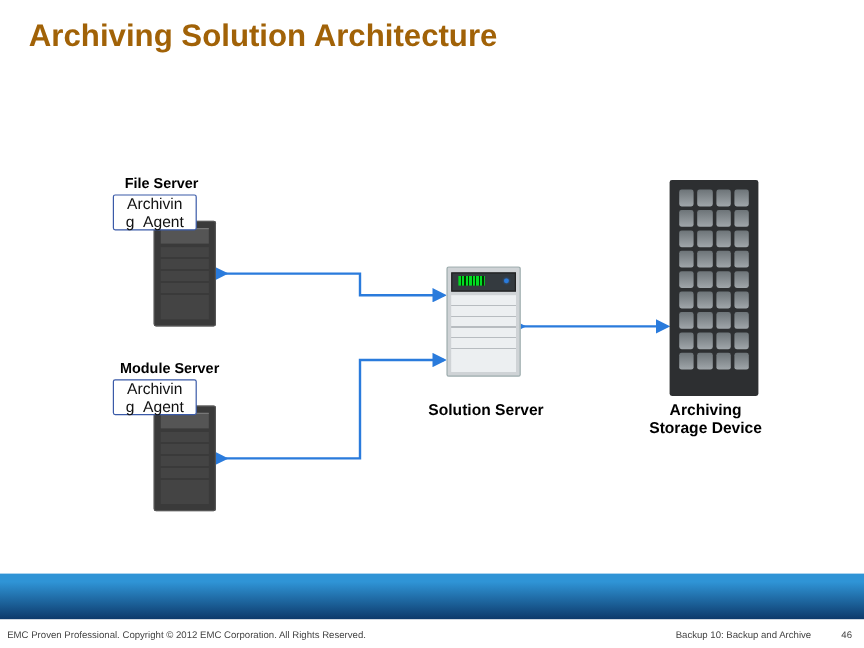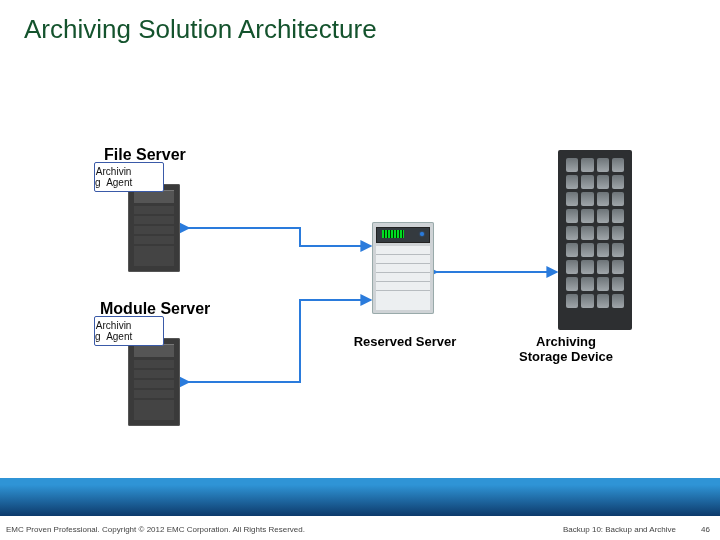--- a/index.html
+++ b/index.html
@@ -1,25 +1,25 @@
 <!DOCTYPE html>
 <html><head>
 <meta charset="utf-8">
 <style>
   html,body{margin:0;padding:0;width:720px;height:540px;font-family:Arial,Helvetica,sans-serif;background:#fff;color:#000;overflow:hidden}
   .slide{position:relative;width:720px;height:540px}
-  .title{position:absolute;left:24px;top:14px;font-size:26px;color:#14532d;font-weight:400}
+  .title{position:absolute;left:24px;top:14px;font-size:26px;color:#a16207;font-weight:700}
   .band{position:absolute;left:0;bottom:24px;width:720px;height:38px;
         background:linear-gradient(180deg,#2f94d6 0%,#2f94d6 18%,#0d3a6b 100%)}
   .footer{position:absolute;left:6px;bottom:6px;font-size:8px;color:#444}
   .footer b{font-weight:400}
   .mod{position:absolute;right:44px;bottom:6px;font-size:8px;color:#444}
   .page{position:absolute;right:10px;bottom:6px;font-size:8px;color:#444}
 
-  .lbl{position:absolute;font-size:16px;font-weight:700;text-align:center}
+  .lbl{position:absolute;font-size:12px;font-weight:700;text-align:center}
   .lbl.c2{font-size:13px}
 
   
   .srv{position:absolute;width:52px;height:88px;background:#3a3a3a;border-radius:2px;
        box-shadow:inset 0 0 0 1px #555}
   .srv::before{content:"";position:absolute;left:6px;right:6px;top:6px;height:12px;
        background:#555;border-top:1px solid #777}
   .srv::after{content:"";position:absolute;left:6px;right:6px;top:22px;bottom:6px;
        background:
          linear-gradient(#444 0 8px,transparent 8px 10px,
@@ -47,22 +47,22 @@
                           #eceff1 45px 100%)}
 
   
   .stor{position:absolute;width:74px;height:180px;background:#2d2f31;border-radius:2px}
   .stor .grid{position:absolute;left:0;right:0;top:0;bottom:0;display:grid;
         grid-template-columns:repeat(4,1fr);gap:3px;padding:8px;align-content:start}
   .stor .d{height:14px;background:linear-gradient(180deg,#6d7478,#a0a6aa);border-radius:2px}
 
   
   .pill{position:absolute;width:68px;height:28px;border:1px solid #3a5aa8;border-radius:2px;
-        background:#fff;font-size:10px;text-align:center;display:flex;align-items:center;
-        color:#111}
+        background:#fff;font-size:13px;text-align:center;display:flex;align-items:center;
+        justify-content:center;color:#111}
 
   
   svg.wires{position:absolute;left:0;top:0;width:720px;height:540px;pointer-events:none}
 </style>
 </head>
 <body>
 
 <div class="slide">
 
   <div class="title">Archiving Solution Architecture</div>
@@ -96,21 +96,21 @@
     <span>
       <span>Archivin</span><br>
       <span>g</span>&nbsp;&nbsp;<span>Agent</span>
     </span>
   </div>
 
   <div class="asrv" style="left:372px;top:222px">
     <div class="sig"></div>
     <div class="dot"></div>
   </div>
-  <div class="lbl c2" style="left:350px;top:334px;width:110px">Reserved Server</div>
+  <div class="lbl c2" style="left:350px;top:334px;width:110px">Solution Server</div>
 
   <div class="stor" style="left:558px;top:150px">
     <div class="grid">
       <div class="d"></div>
         <div class="d"></div>
         <div class="d"></div>
         <div class="d"></div>
       <div class="d"></div>
         <div class="d"></div>
         <div class="d"></div>
@@ -138,21 +138,21 @@
       <div class="d"></div>
         <div class="d"></div>
         <div class="d"></div>
         <div class="d"></div>
       <div class="d"></div>
         <div class="d"></div>
         <div class="d"></div>
         <div class="d"></div>
     </div>
   </div>
-  <div class="lbl c2" style="left:516px;top:334px;width:100px;white-space:pre-line">Archiving
+  <div class="lbl c2" style="left:538px;top:334px;width:100px;white-space:pre-line">Archiving
 Storage Device</div>
 
   <div class="band"></div>
   <div class="footer">
     <b>EMC Proven Professional.</b><span> Copyright © 2012 EMC Corporation. All Rights Reserved.</span>
   </div>
   <div class="mod">Backup 10: Backup and Archive</div>
   <div class="page">46</div>
 
 </div>

